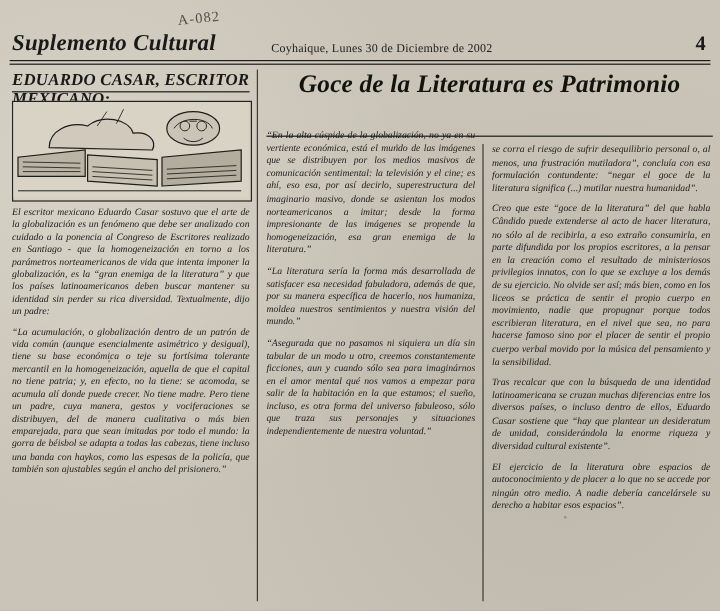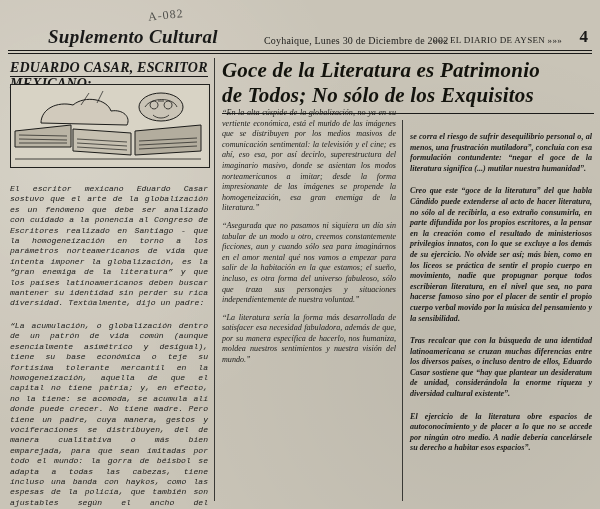--- a/index.html
+++ b/index.html
@@ -37,21 +37,20 @@
     letter-spacing: 1px;
     opacity: .85;
   }
   
   .masthead {
     position: absolute;
     top: 26px;
     left: 8px;
     right: 8px;
     height: 30px;
-    margin-left: 38px;
   }
   .masthead .suplemento {
     position: absolute;
     left: 2px;
     top: 0px;
     font-family: "Liberation Serif", serif;
     font-style: italic;
     font-weight: bold;
     font-size: 19px;
     color: #1b1b1a;
@@ -110,20 +109,21 @@
     width: 198px;
     border-top: 1.4px solid #1d1d1c;
   }
 
   
   .headline {
     position: absolute;
     top: 58px;
     left: 222px;
     width: 372px;
+    text-align: center;
     font-family: "Liberation Serif", serif;
     font-style: italic;
     font-weight: bold;
     font-size: 21px;
     line-height: 25px;
     color: #15150f;
     letter-spacing: .2px;
   }
   .headline .l2 { display:block; }
 
@@ -154,21 +154,21 @@
     top: 172px;
     left: 10px;
     width: 198px;
     font-family: "Liberation Serif", serif;
     font-style: italic;
     font-size: 8.1px;
     line-height: 10.4px;
     text-align: justify;
     color: #1d1d1b;
   }
-  .col-left p { margin: 12px 0 6px 0; font-family: Liberation Mono, monospace; }
+  .col-left p { margin: 0 0 6px 0; }
 
   
   .vline {
     position: absolute;
     top: 58px;
     bottom: 8px;
     border-left: 1px solid #3a3a36;
   }
   .vline.v1 { left: 214px; }
   .vline.v2 { left: 402px; top: 120px; }
@@ -194,52 +194,50 @@
     top: 120px;
     left: 410px;
     width: 182px;
     font-family: "Liberation Serif", serif;
     font-style: italic;
     font-size: 8.1px;
     line-height: 10.6px;
     text-align: justify;
     color: #1d1d1b;
   }
-  .col-right p { margin: 12px 0 7px 0; font-weight: bold; }
+  .col-right p { margin: 0 0 7px 0; }
 
   .speck {
     position: absolute;
     width: 2px; height: 2px;
     background: rgba(0,0,0,0.25);
     border-radius: 50%;
   }
 </style>
 </head>
 <body>
 
 <div class="page">
 
   <div class="scribble">A-082</div>
 
   <div class="masthead">
     <div class="suplemento">Suplemento Cultural</div>
     <div class="date">Coyhaique, Lunes 30 de Diciembre de 2002</div>
-    <div class="paper">««« EL DIARIO DE AYSEN »»»</div>
     <div class="pagenum">4</div>
   </div>
 
   <div class="rule top"></div>
   <div class="rule top2"></div>
 
   <div class="kicker">EDUARDO CASAR, ESCRITOR MEXICANO:</div>
   <div class="kicker-underline"></div>
 
   <div class="headline">
     <span>Goce de la Literatura es Patrimonio</span>
-    <span class="l2">de Todos; No sólo de los Exquisitos</span>
   </div>
   <div class="headline-rule"></div>
 
   <div class="illus">
     <svg width="196" height="80" viewBox="0 0 196 80">
       <rect x="0" y="0" width="196" height="80" fill="#d6d1c4"></rect>
       <g stroke="#1e1e1c" stroke-width="1" fill="none">
         <path d="M4 62 L60 62 L60 40 L4 46 Z" fill="#b9b3a4"></path>
         <path d="M8 58 L56 58 M8 54 L56 55 M8 50 L56 51" stroke-width="0.7"></path>
         <path d="M62 66 L120 70 L120 48 L62 44 Z" fill="#c5bfb0"></path>
@@ -262,22 +260,22 @@
   <div class="vline v1"></div>
   <div class="vline v2"></div>
 
   <div class="col-left">
     <p>El escritor mexicano Eduardo Casar sostuvo que el arte de la globalización es un fenómeno que debe ser analizado con cuidado a la ponencia al Congreso de Escritores realizado en Santiago - que la homogeneización en torno a los parámetros norteamericanos de vida que intenta imponer la globalización, es la “gran enemiga de la literatura” y que los países latinoamericanos deben buscar mantener su identidad sin perder su rica diversidad. Textualmente, dijo un padre:</p>
     <p>“La acumulación, o globalización dentro de un patrón de vida común (aunque esencialmente asimétrico y desigual), tiene su base económica o teje su fortísima tolerante mercantil en la homogeneización, aquella de que el capital no tiene patria; y, en efecto, no la tiene: se acomoda, se acumula alí donde puede crecer. No tiene madre. Pero tiene un padre, cuya manera, gestos y vociferaciones se distribuyen, del de manera cualitativa o más bien emparejada, para que sean imitadas por todo el mundo: la gorra de béisbol se adapta a todas las cabezas, tiene incluso una banda con haykos, como las espesas de la policía, que también son ajustables según el ancho del prisionero.”</p>
   </div>
 
   <div class="col-mid">
     <p>“En la alta cúspide de la globalización, no ya en su vertiente económica, está el mundo de las imágenes que se distribuyen por los medios masivos de comunicación sentimental: la televisión y el cine; es ahí, eso esa, por así decirlo, superestructura del imaginario masivo, donde se asientan los modos norteamericanos a imitar; desde la forma impresionante de las imágenes se propende la homogeneización, esa gran enemiga de la literatura.”</p>
+    <p>“La literatura sería la forma más desarrollada de satisfacer esa necesidad fabuladora, además de que, por su manera específica de hacerlo, nos humaniza, moldea nuestros sentimientos y nuestra visión del mundo.”</p>
     <p>“Asegurada que no pasamos ni siquiera un día sin tabular de un modo u otro, creemos constantemente ficciones, aun y cuando sólo sea para imaginárnos en el amor mental qué nos vamos a empezar para salir de la habitación en la que estamos; el sueño, incluso, es otra forma del universo fabuleoso, sólo que traza sus personajes y situaciones independientemente de nuestra voluntad.”</p>
-    <p>“La literatura sería la forma más desarrollada de satisfacer esa necesidad fabuladora, además de que, por su manera específica de hacerlo, nos humaniza, moldea nuestros sentimientos y nuestra visión del mundo.”</p>
   </div>
 
   <div class="col-right">
     <p>se corra el riesgo de sufrir desequilibrio personal o, al menos, una frustración mutiladora”, concluía con esa formulación contundente: “negar el goce de la literatura significa (...) mutilar nuestra humanidad”.</p>
     <p>Creo que este “goce de la literatura” del que habla Cândido puede extenderse al acto de hacer literatura, no sólo al de recibirla, a eso extraño consumirla, en parte difundida por los propios escritores, a la pensar en la creación como el resultado de ministeriosos privilegios innatos, con lo que se excluye a los demás de su ejercicio. No olvide ser así; más bien, como en los liceos se práctica de sentir el propio cuerpo en movimiento, nadie que propugnar porque todos escribieran literatura, en el nivel que sea, no para hacerse famoso sino por el placer de sentir el propio cuerpo verbal movido por la música del pensamiento y la sensibilidad.</p>
     <p>Tras recalcar que con la búsqueda de una identidad latinoamericana se cruzan muchas diferencias entre los diversos países, o incluso dentro de ellos, Eduardo Casar sostiene que “hay que plantear un desideratum de unidad, considerándola la enorme riqueza y diversidad cultural existente”.</p>
     <p>El ejercicio de la literatura obre espacios de autoconocimiento y de placer a lo que no se accede por ningún otro medio. A nadie debería cancelársele su derecho a habitar esos espacios”.</p>
   </div>
 
   <div class="speck" style="top:120px;left:330px;"></div>

